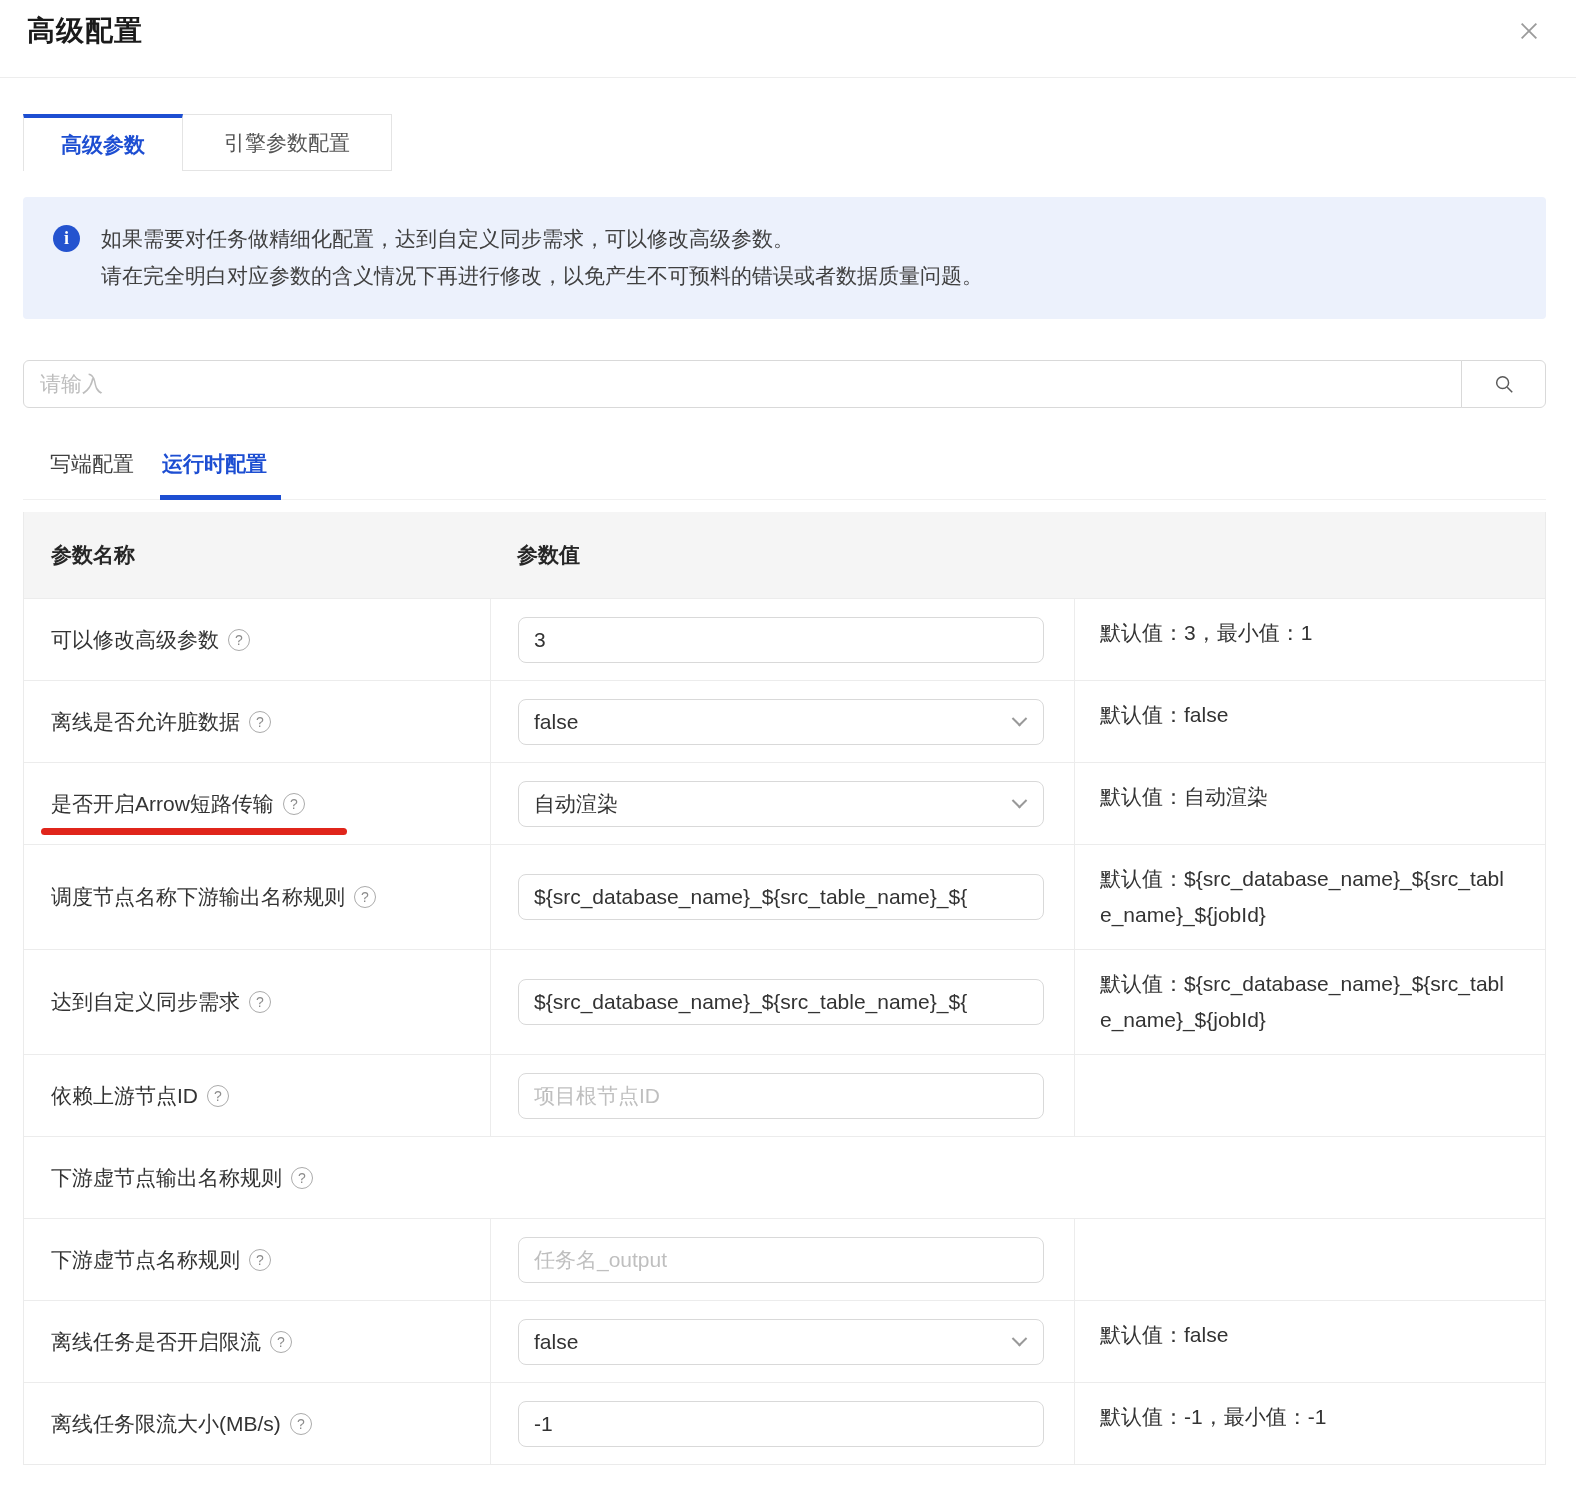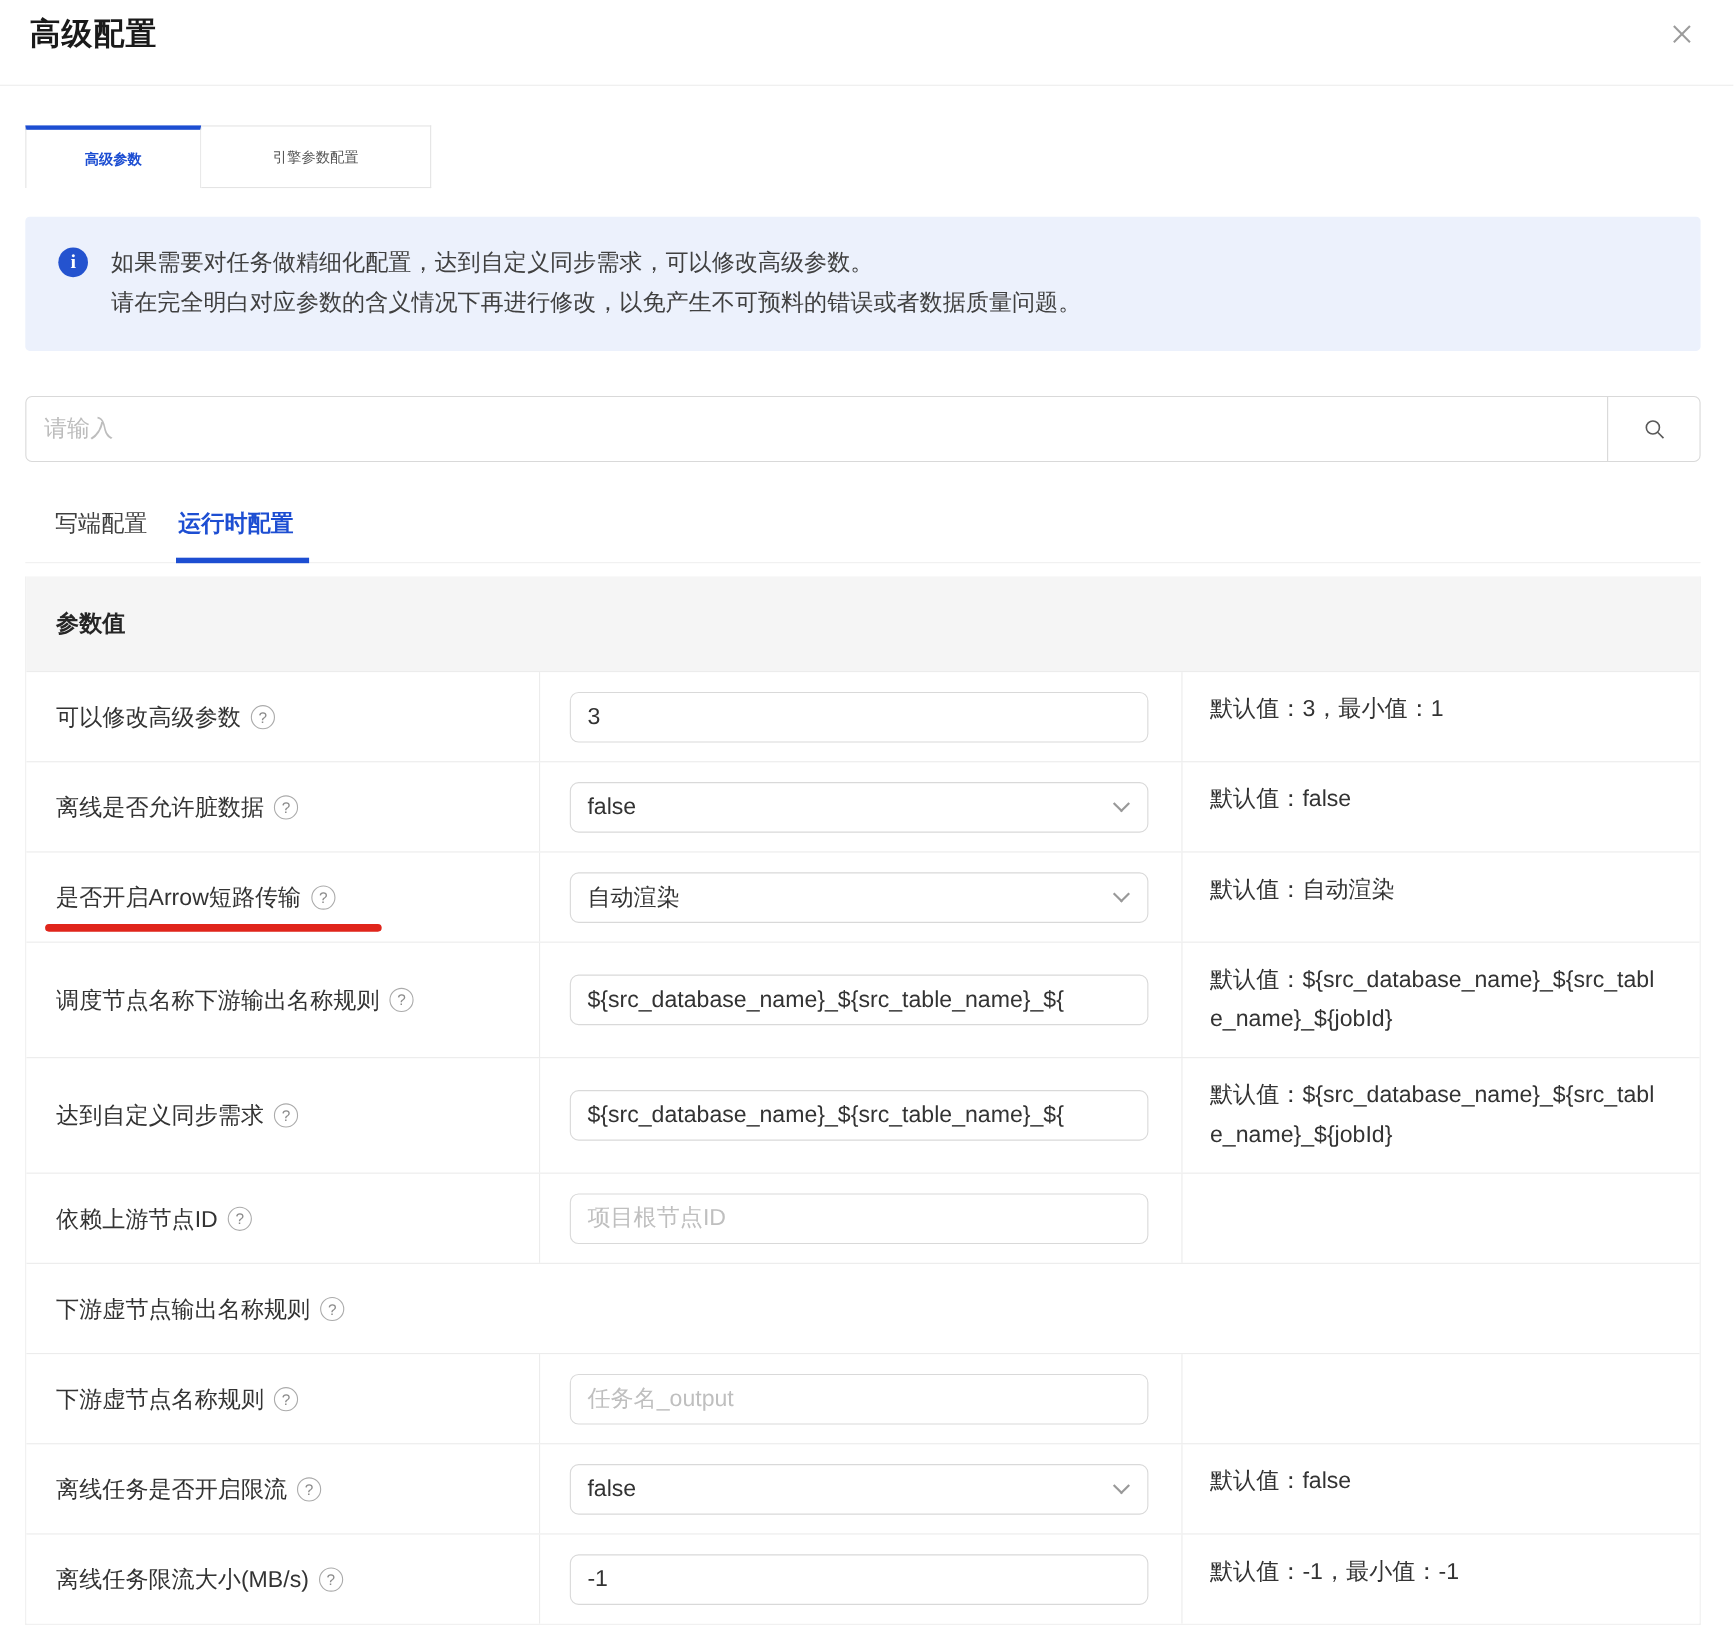--- a/index.html
+++ b/index.html
@@ -26,21 +26,21 @@
   }
   .modal-title { font-size: 28px; font-weight: bold; color: #1a1a1a; letter-spacing: 1px; }
   .close-btn { width: 30px; height: 30px; display: flex; align-items: center; justify-content: center; cursor: pointer; }
   .close-btn svg { width: 22px; height: 22px; stroke: #9b9b9b; stroke-width: 2; }
   
   .content { padding: 0 30px 0 23px; }
   
   .tabs { display: flex; margin-top: 36px; }
   .tab {
     height: 57px; display: flex; align-items: center; justify-content: center;
-    font-size: 13px; background: #fff; cursor: pointer;
+    font-size: 21px; background: #fff; cursor: pointer;
     border: 1px solid #e4e4e4;
   }
   .tab.active {
     width: 160px;
     border-top: 4px solid var(--accent);
     border-bottom: none;
     color: var(--accent); font-weight: bold;
   }
   .tab.inactive { width: 209px; border-left: none; color: #555; }
   
@@ -54,21 +54,21 @@
   .banner-icon {
     flex: 0 0 auto;
     width: 27px; height: 27px; border-radius: 50%;
     background: #2453cf; color: #fff;
     display: flex; align-items: center; justify-content: center;
     font-size: 18px; font-weight: bold; font-family: "Liberation Serif", serif;
     margin-top: 5px;
   }
   .banner-text { font-size: 21px; line-height: 37px; color: #404040; }
   
-  .search-row { display: flex; margin-top: 41px; height: 60px; }
+  .search-row { display: flex; margin-top: 41px; height: 48px; }
   .search-input {
     flex: 1; height: 100%;
     border: 1px solid var(--ctl-border);
     border-radius: 6px 0 0 6px;
     padding: 0 16px; font-size: 21px; color: #333;
     outline: none; font-family: "Liberation Sans", sans-serif;
   }
   .search-input::placeholder { color: #bdbdbd; }
   .search-btn {
     width: 85px; height: 100%;
@@ -206,20 +206,21 @@
       
     </div>
     <div class="subtab active">
       <span>运行时配置</span>
       <span class="inkbar"></span>
     </div>
   </div>
 
   <div class="ptable">
     <div class="thead">
+      <div class="th">参数名称</div>
       <div class="th">参数值</div>
     </div>
     <div id="table-body">
   <div class="trow">
     <div class="cell name-cell">
       <span>可以修改高级参数</span>
       <span class="qicon">?</span>
 
     </div>
     <div class="cell value-cell">

